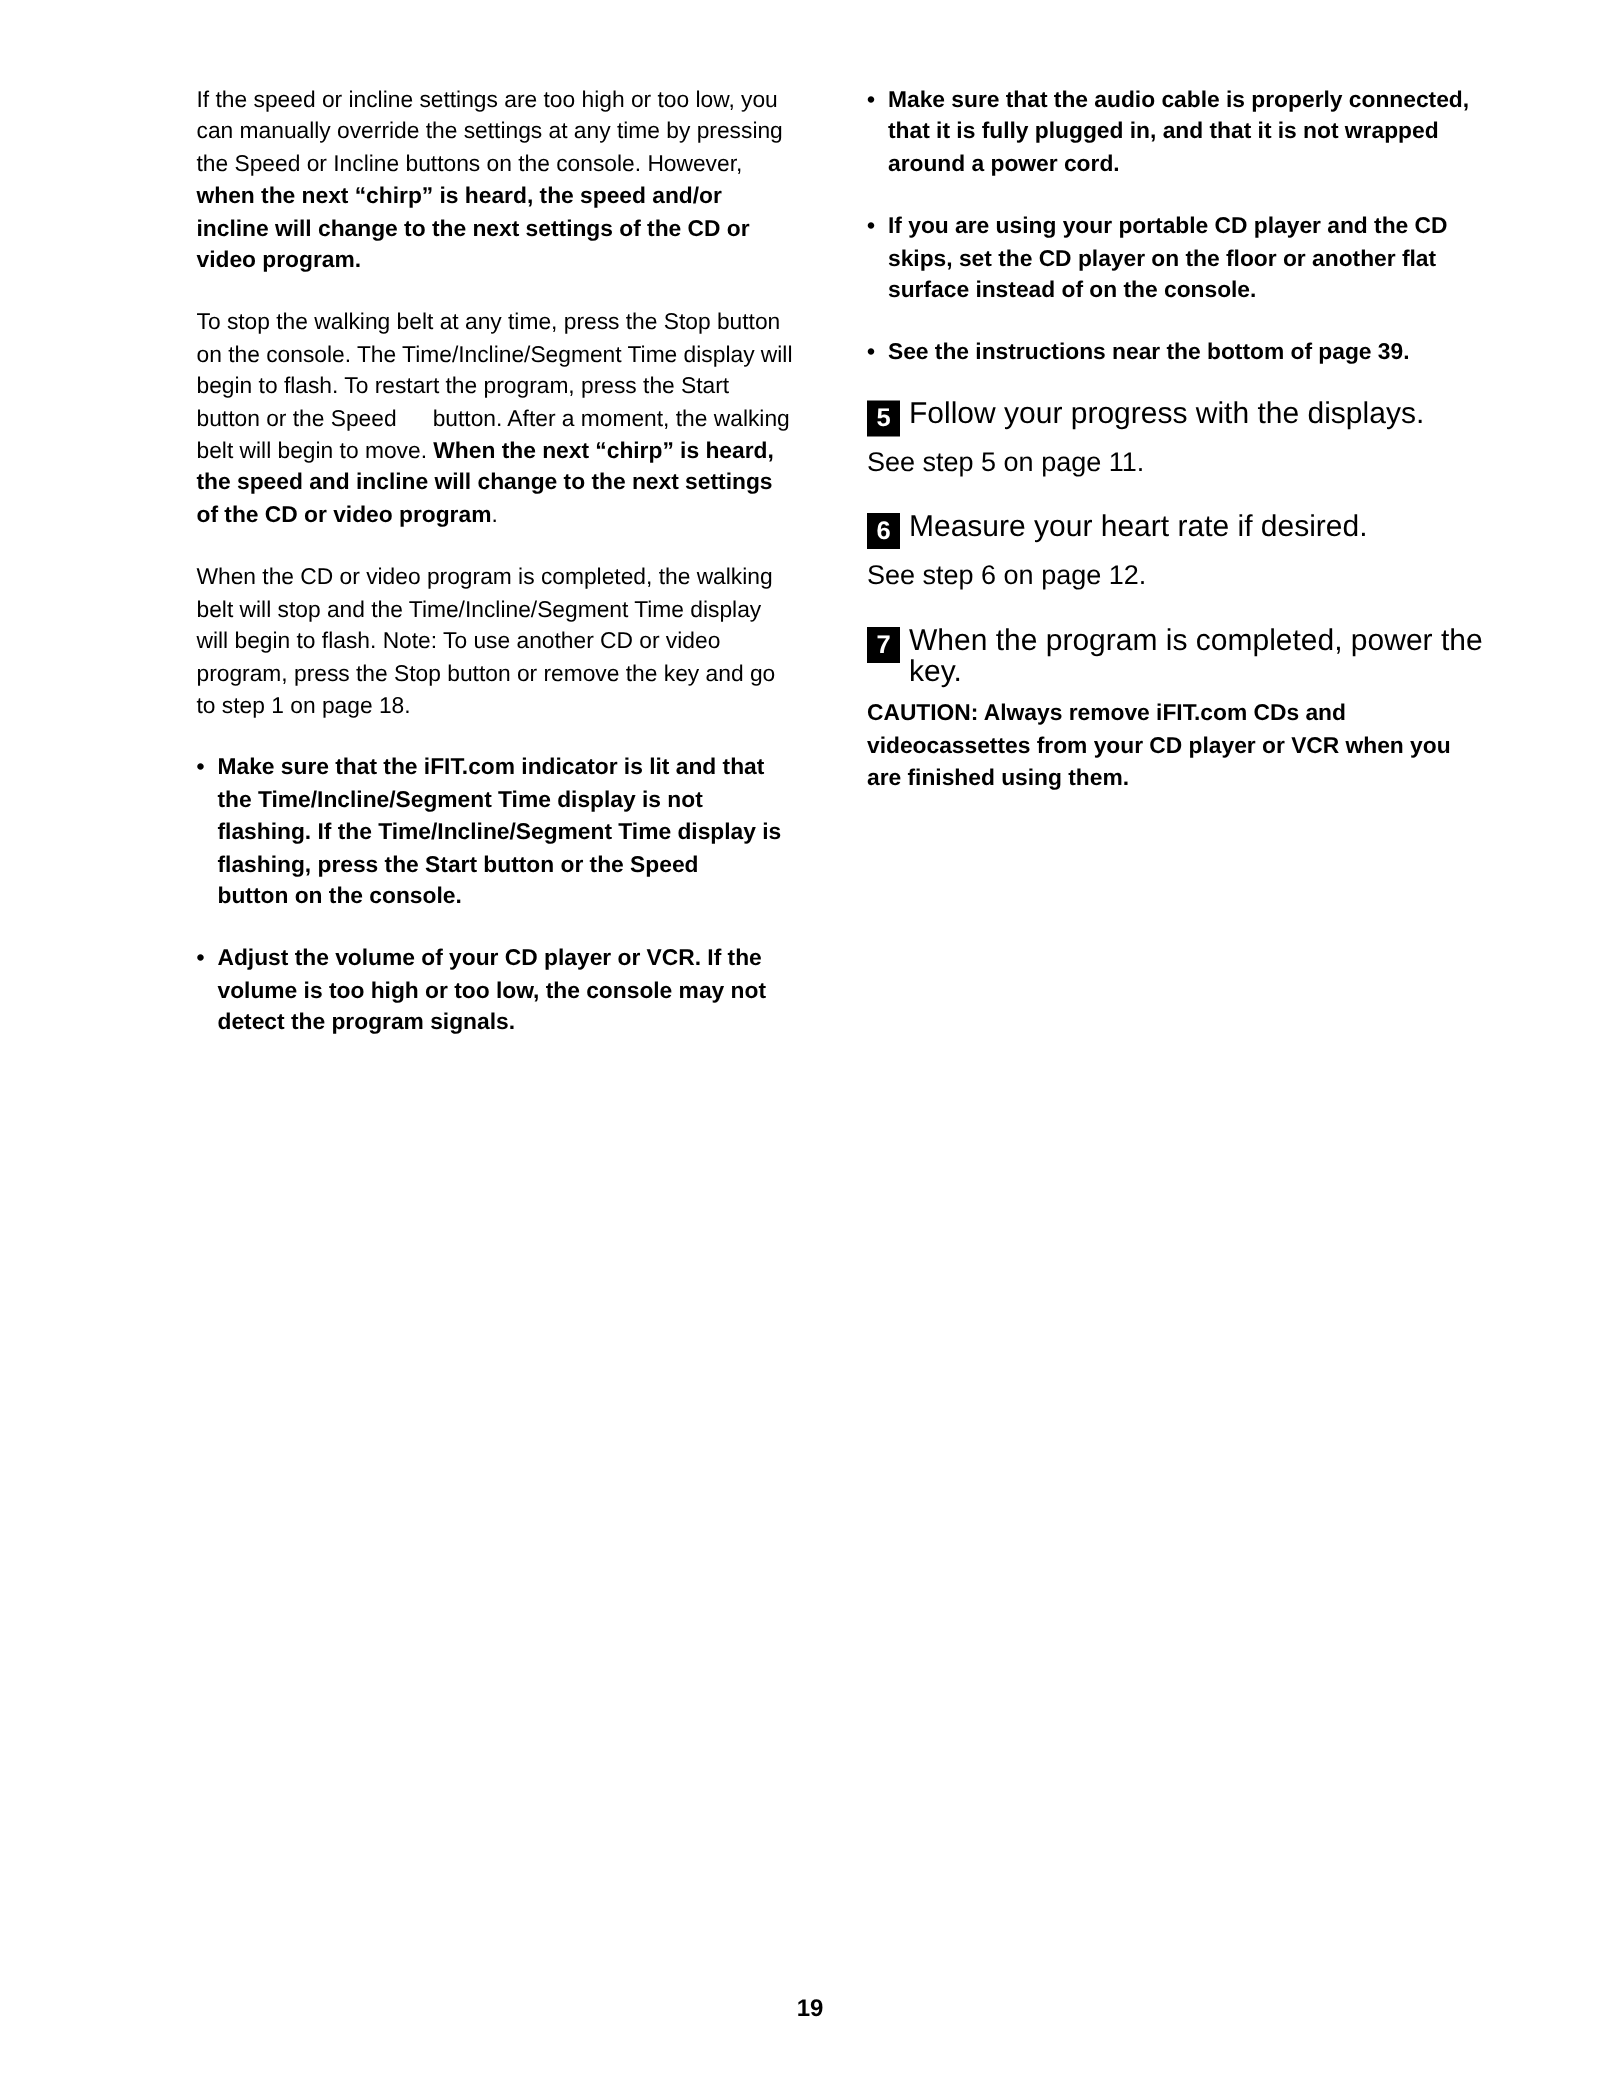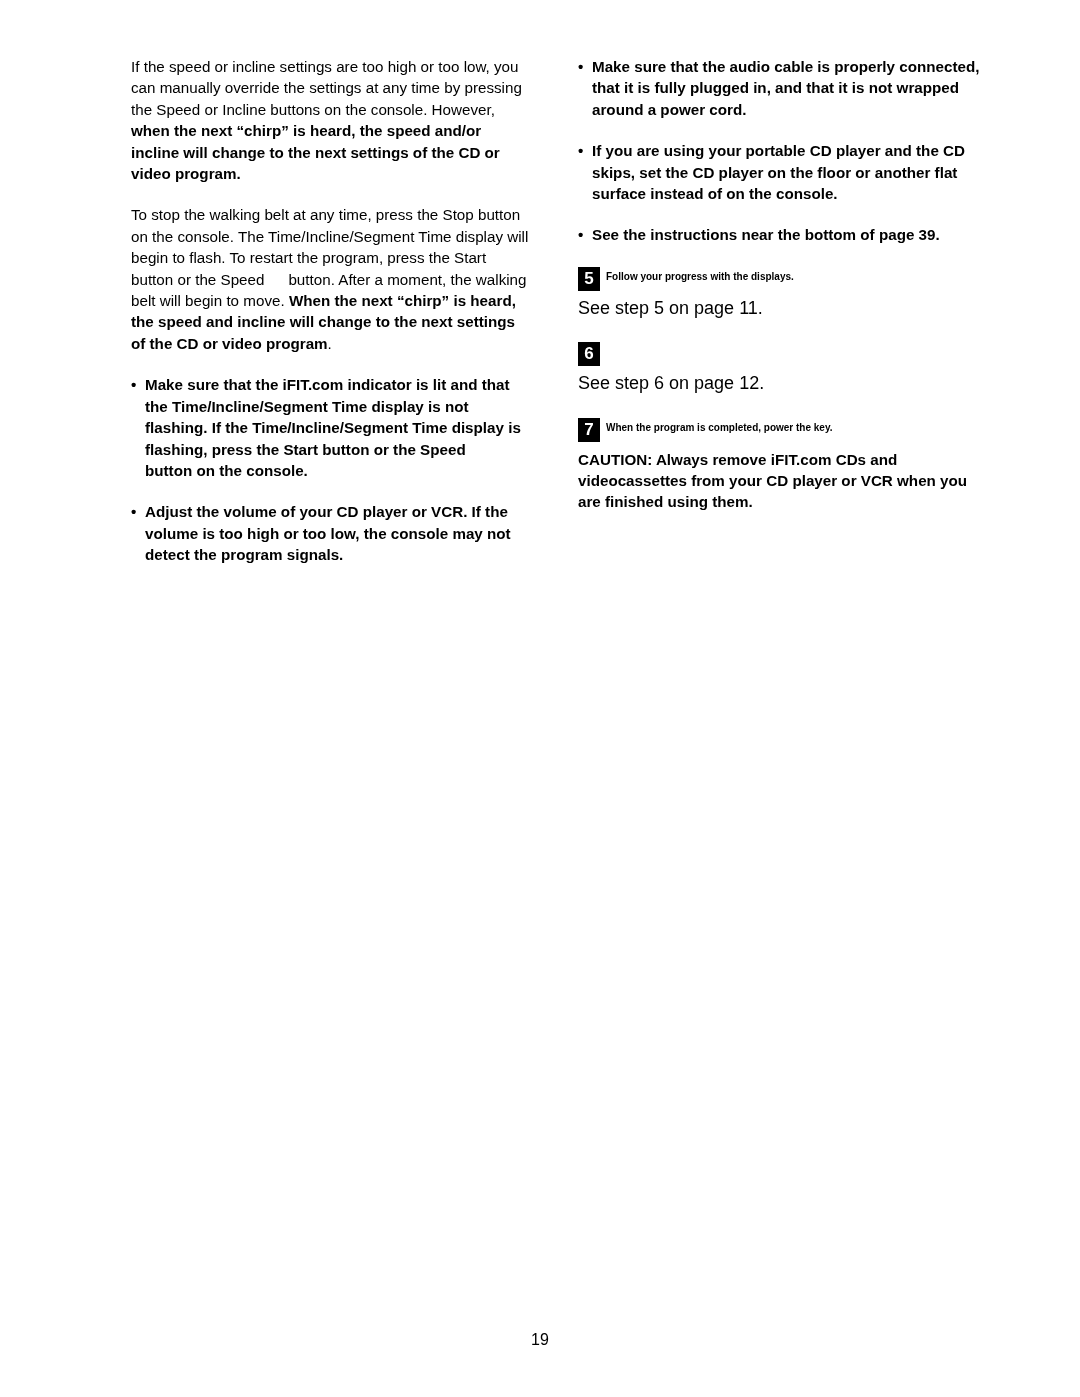--- a/index.html
+++ b/index.html
@@ -66,58 +66,59 @@
     width: 22px;
     height: 24px;
     background: #000000;
     color: #ffffff;
     font-weight: bold;
     font-size: 17px;
     line-height: 24px;
     text-align: center;
   }
   .step .txt {
-    font-weight: bold;
-    font-size: 10px;
+    font-weight: normal;
+    font-size: 20px;
     line-height: 21.4px;
     display: block;
   }
   .seetxt {
     font-size: 18px;
     line-height: 21.4px;
     margin: 0 0 22px 0;
   }
   .note {
     font-weight: bold;
     font-size: 15.2px;
     line-height: 21.4px;
     margin: 0 0 20px 0;
   }
   .pagenum {
     position: absolute;
     left: 0;
     top: 1331px;
     width: 1080px;
     text-align: center;
-    font-weight: normal;
+    font-weight: bold;
     font-size: 16px;
   }
   .smallspace { display: inline-block; width: 24px; }
 </style>
 </head>
 <body>
 
 <div class="page">
 
   <div class="col-left">
 
     <p><span>If the speed or incline settings are too high or too low, you can manually override the settings at any time by pressing the Speed or Incline buttons on the console. However, </span><span class="b">when the next “chirp” is heard, the speed and/or incline will change to the next settings of the CD or video program.</span></p>
 
     <p><span>To stop the walking belt at any time, press the Stop button on the console. The Time/Incline/Segment Time display will begin to flash. To restart the program, press the Start button or the Speed</span><span class="smallspace"></span><span>button. After a moment, the walking belt will begin to move. </span><span class="b">When the next “chirp” is heard, the speed and incline will change to the next settings of the CD or video program</span><span>.</span></p>
 
+    <p>When the CD or video program is completed, the walking belt will stop and the Time/Incline/Segment Time display will begin to flash. Note: To use another CD or video program, press the Stop button or remove the key and go to step 1 on page 18.</p>
 
 
     <div class="bullet">
       <span class="dot">•</span><span>Make sure that the iFIT.com indicator is lit and that the Time/Incline/Segment Time display is not flashing. If the Time/Incline/Segment Time display is flashing, press the Start button or the Speed</span><span class="smallspace"></span><span>button on the console.</span>
     </div>
 
     <div class="bullet">
       <span class="dot">•</span><span>Adjust the volume of your CD player or VCR. If the volume is too high or too low, the console may not detect the program signals.</span>
     </div>
 
@@ -138,20 +139,21 @@
     </div>
 
     <div class="step">
       <span class="num">5</span>
       <span class="txt">Follow your progress with the displays.</span>
     </div>
     <p class="seetxt">See step 5 on page 11.</p>
 
     <div class="step">
       <span class="num">6</span>
+      <span class="txt">Measure your heart rate if desired.</span>
     </div>
     <p class="seetxt">See step 6 on page 12.</p>
 
     <div class="step">
       <span class="num">7</span>
       <span class="txt">When the program is completed, power the key.</span>
     </div>
 
     <p class="note">CAUTION: Always remove iFIT.com CDs and videocassettes from your CD player or VCR when you are finished using them.</p>
 

